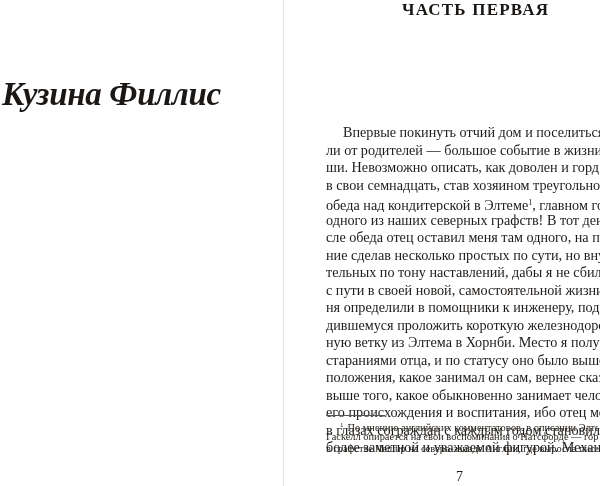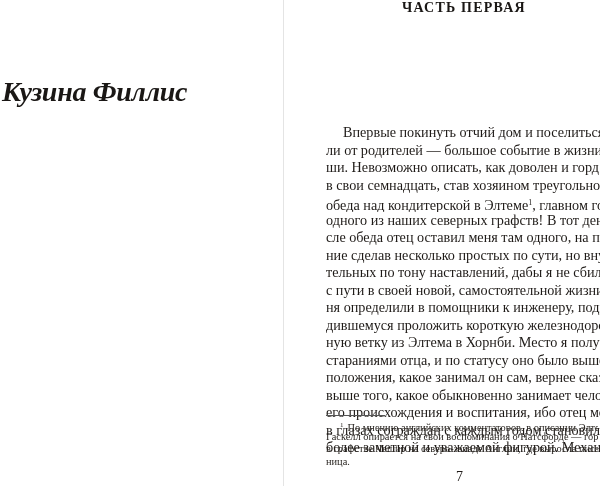--- a/index.html
+++ b/index.html
@@ -30,32 +30,32 @@
     .page-right {
       position: absolute;
       left: 284px; top: 0;
       width: 316px; height: 486px;
       background: #ffffff;
     }
     .chapter-title {
       position: absolute;
       left: 2px;
       top: 76px;
-      font-size: 28px;
+      font-size: 33px;
       font-weight: bold;
       font-style: italic;
       letter-spacing: -0.3px;
       white-space: nowrap;
       color: #1a1715;
     }
     .part-header {
       position: absolute;
       left: 402px;
       top: 0px;
-      font-size: 14px;
+      font-size: 17px;
       font-weight: bold;
       letter-spacing: 1.2px;
       white-space: nowrap;
       color: #1a1715;
     }
     .body-text {
       position: absolute;
       left: 326px;
       top: 124px;
       width: 276px;
@@ -154,16 +154,15 @@
   <span class="body-line">в глазах сограждан с каждым годом становился все</span>
   <span class="body-line last">более заметной и уважаемой фигурой. Механик по</span>
 </div>
 
 <div class="footnote-rule"></div>
 
 <div class="footnote">
   <span class="fn-line first"><span class="fn-mark">1</span><span>По мнению английских комментаторов, в описании Элтема</span></span>
   <span class="fn-line">Гаскелл опирается на свои воспоминания о Натсфорде — городке</span>
   <span class="fn-line">в графстве Чешир на северо-западе Англии, где выросла писатель-</span>
-  <span class="fn-line last">ница.</span>
 </div>
 
 <div class="page-number">7</div>
 
 </body></html>

